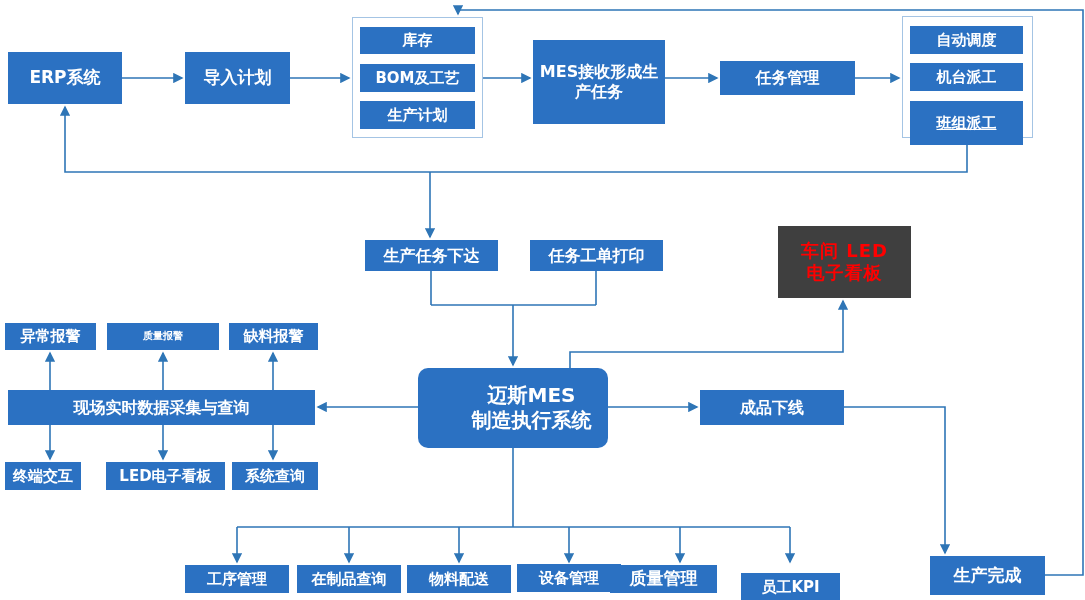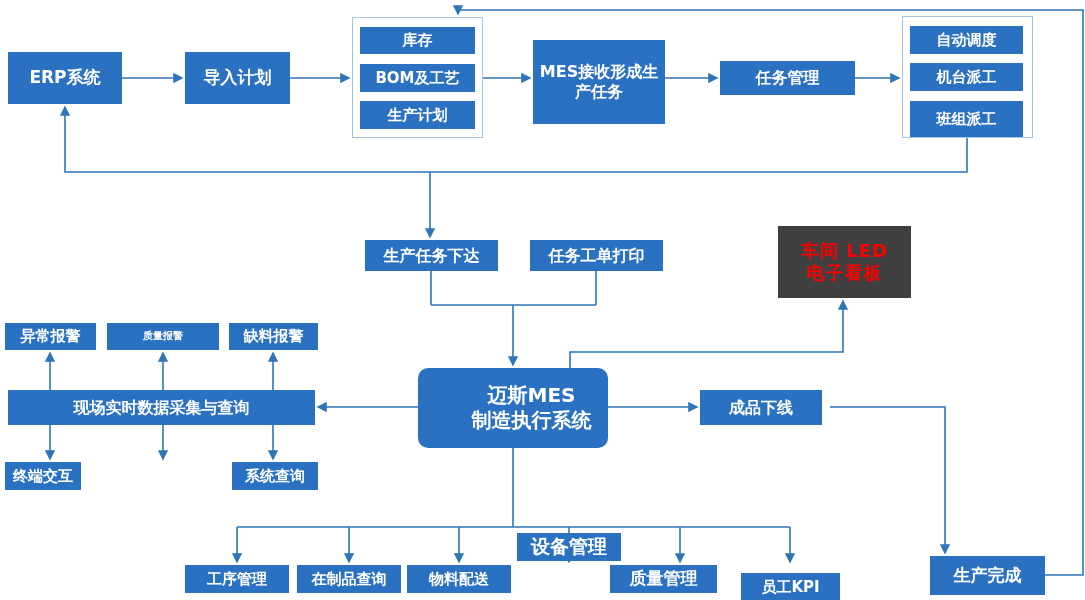--- a/index.html
+++ b/index.html
@@ -35,38 +35,38 @@
   .n-import{left:185px;top:52px;width:105px;height:52px;font-size:17px;}
   .g-plan{left:352px;top:17px;width:131px;height:121px;}
   .n-inventory{left:360px;top:27px;width:115px;height:27px;font-size:15px;}
   .n-bom{left:360px;top:64px;width:115px;height:28px;font-size:15px;}
   .n-prodplan{left:360px;top:101px;width:115px;height:28px;font-size:15px;}
   .n-mesreceive{left:533px;top:40px;width:132px;height:84px;font-size:16px;}
   .n-taskmgmt{left:720px;top:61px;width:135px;height:34px;font-size:16px;}
   .g-dispatch{left:902px;top:16px;width:131px;height:122px;}
   .n-autoschedule{left:910px;top:26px;width:113px;height:28px;font-size:15px;}
   .n-machinedispatch{left:910px;top:63px;width:113px;height:28px;font-size:15px;}
-  .n-teamdispatch{left:910px;top:101px;width:113px;height:36px;font-size:15px;}
+  .n-teamdispatch{left:910px;top:101px;width:113px;height:44px;font-size:15px;text-decoration:underline;}
   .n-taskissue{left:365px;top:240px;width:133px;height:31px;font-size:16px;}
   .n-printorder{left:530px;top:240px;width:133px;height:31px;font-size:16px;}
   .n-ledboard{left:778px;top:226px;width:133px;height:72px;font-size:18px;}
   .n-mescore{left:418px;top:368px;width:190px;height:80px;font-size:20px;padding-left:40px;}
   .n-datacollect{left:8px;top:390px;width:307px;height:35px;font-size:16px;}
   .n-abnormal{left:5px;top:323px;width:91px;height:27px;font-size:15px;}
   .n-qualityalarm{left:107px;top:323px;width:112px;height:27px;font-size:10px;}
   .n-shortage{left:229px;top:323px;width:89px;height:27px;font-size:15px;}
   .n-terminal{left:5px;top:462px;width:76px;height:28px;font-size:15px;}
   .n-ledsmall{left:106px;top:462px;width:119px;height:28px;font-size:15px;}
   .n-sysquery{left:232px;top:462px;width:86px;height:28px;font-size:15px;}
-  .n-finished{left:700px;top:390px;width:122px;height:35px;font-size:16px;}
+  .n-finished{left:700px;top:390px;width:144px;height:35px;font-size:16px;}
   .n-complete{left:930px;top:556px;width:115px;height:39px;font-size:17px;}
   .n-process{left:185px;top:565px;width:104px;height:28px;font-size:15px;}
   .n-wip{left:297px;top:565px;width:104px;height:28px;font-size:15px;}
   .n-material{left:407px;top:565px;width:104px;height:28px;font-size:15px;}
-  .n-equipment{left:517px;top:533px;width:104px;height:28px;font-size:19px;}
+  .n-equipment{left:517px;top:564px;width:104px;height:28px;font-size:15px;}
   .n-quality{left:610px;top:565px;width:107px;height:28px;font-size:17px;}
   .n-kpi{left:741px;top:565px;width:99px;height:28px;font-size:15px;margin-top:8px;}
 </style>
 </head>
 <body>
 
 <div id="canvas">
 
   <svg id="connectors" viewBox="0 0 1085 600">
     <defs>
@@ -123,20 +123,21 @@
   <div class="node n-printorder">任务工单打印</div>
   <div class="node led n-ledboard">车间 LED
 电子看板</div>
   <div class="node rounded n-mescore">迈斯MES
 制造执行系统</div>
   <div class="node n-datacollect">现场实时数据采集与查询</div>
   <div class="node n-abnormal">异常报警</div>
   <div class="node n-qualityalarm">质量报警</div>
   <div class="node n-shortage">缺料报警</div>
   <div class="node n-terminal">终端交互</div>
+  <div class="node n-ledsmall">LED电子看板</div>
   <div class="node n-sysquery">系统查询</div>
   <div class="node n-finished">成品下线</div>
   <div class="node n-complete">生产完成</div>
   <div class="node n-process">工序管理</div>
   <div class="node n-wip">在制品查询</div>
   <div class="node n-material">物料配送</div>
   <div class="node n-equipment">设备管理</div>
   <div class="node n-quality">质量管理</div>
   <div class="node n-kpi">员工KPI</div>
 

